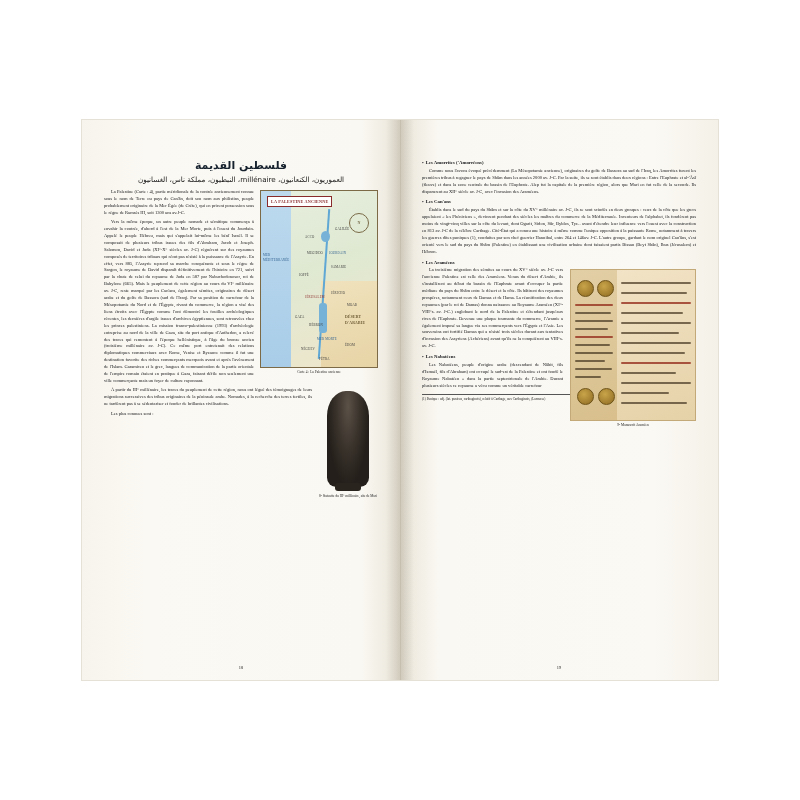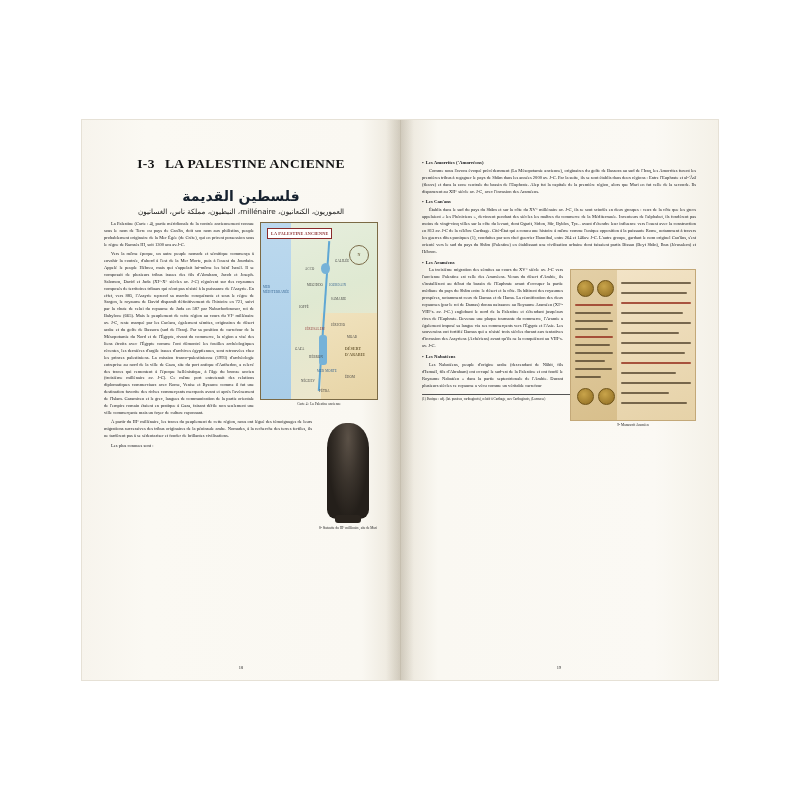--- a/index.html
+++ b/index.html
@@ -69,24 +69,24 @@
     font-size: 13.5px;
     font-weight: bold;
     letter-spacing: 0.4px;
     color: #141414;
     font-variant: small-caps;
   }
   .chapter-title .num { margin-right: 10px; }
   .arabic-title {
     direction: rtl;
     font-family: "DejaVu Sans", sans-serif;
-    font-size: 14px;
+    font-size: 11px;
     font-weight: bold;
     color: #16212e;
-    margin-top: 16px;
+    margin-top: 3px;
     letter-spacing: 0.5px;
   }
   .arabic-sub {
     direction: rtl;
     font-family: "DejaVu Sans", sans-serif;
     font-size: 7.2px;
     color: #1a1a1a;
     margin-top: 3px;
     margin-bottom: 5px;
   }
@@ -302,23 +302,20 @@
 </head>
 <body>
 
 <div class="page-wrap">
 
   <div class="spread">
 
     <div class="leaf left">
 
       <div class="chapter-head">
-        <div class="chapter-title">
-          <span class="num">I-3</span><span>LA PALESTINE ANCIENNE</span>
-        </div>
         <div class="arabic-title">فلسطين القديمة</div>
         <div class="arabic-sub">العموريون، الكنعانيون، millénaire، النبطيون، مملكة ناس، الغسانيون</div>
       </div>
 
       <div class="body-col clearfix">
 
         <div class="map-fig">
           <div class="map-box">
             <div class="sea"></div>
             <div class="land"></div>

